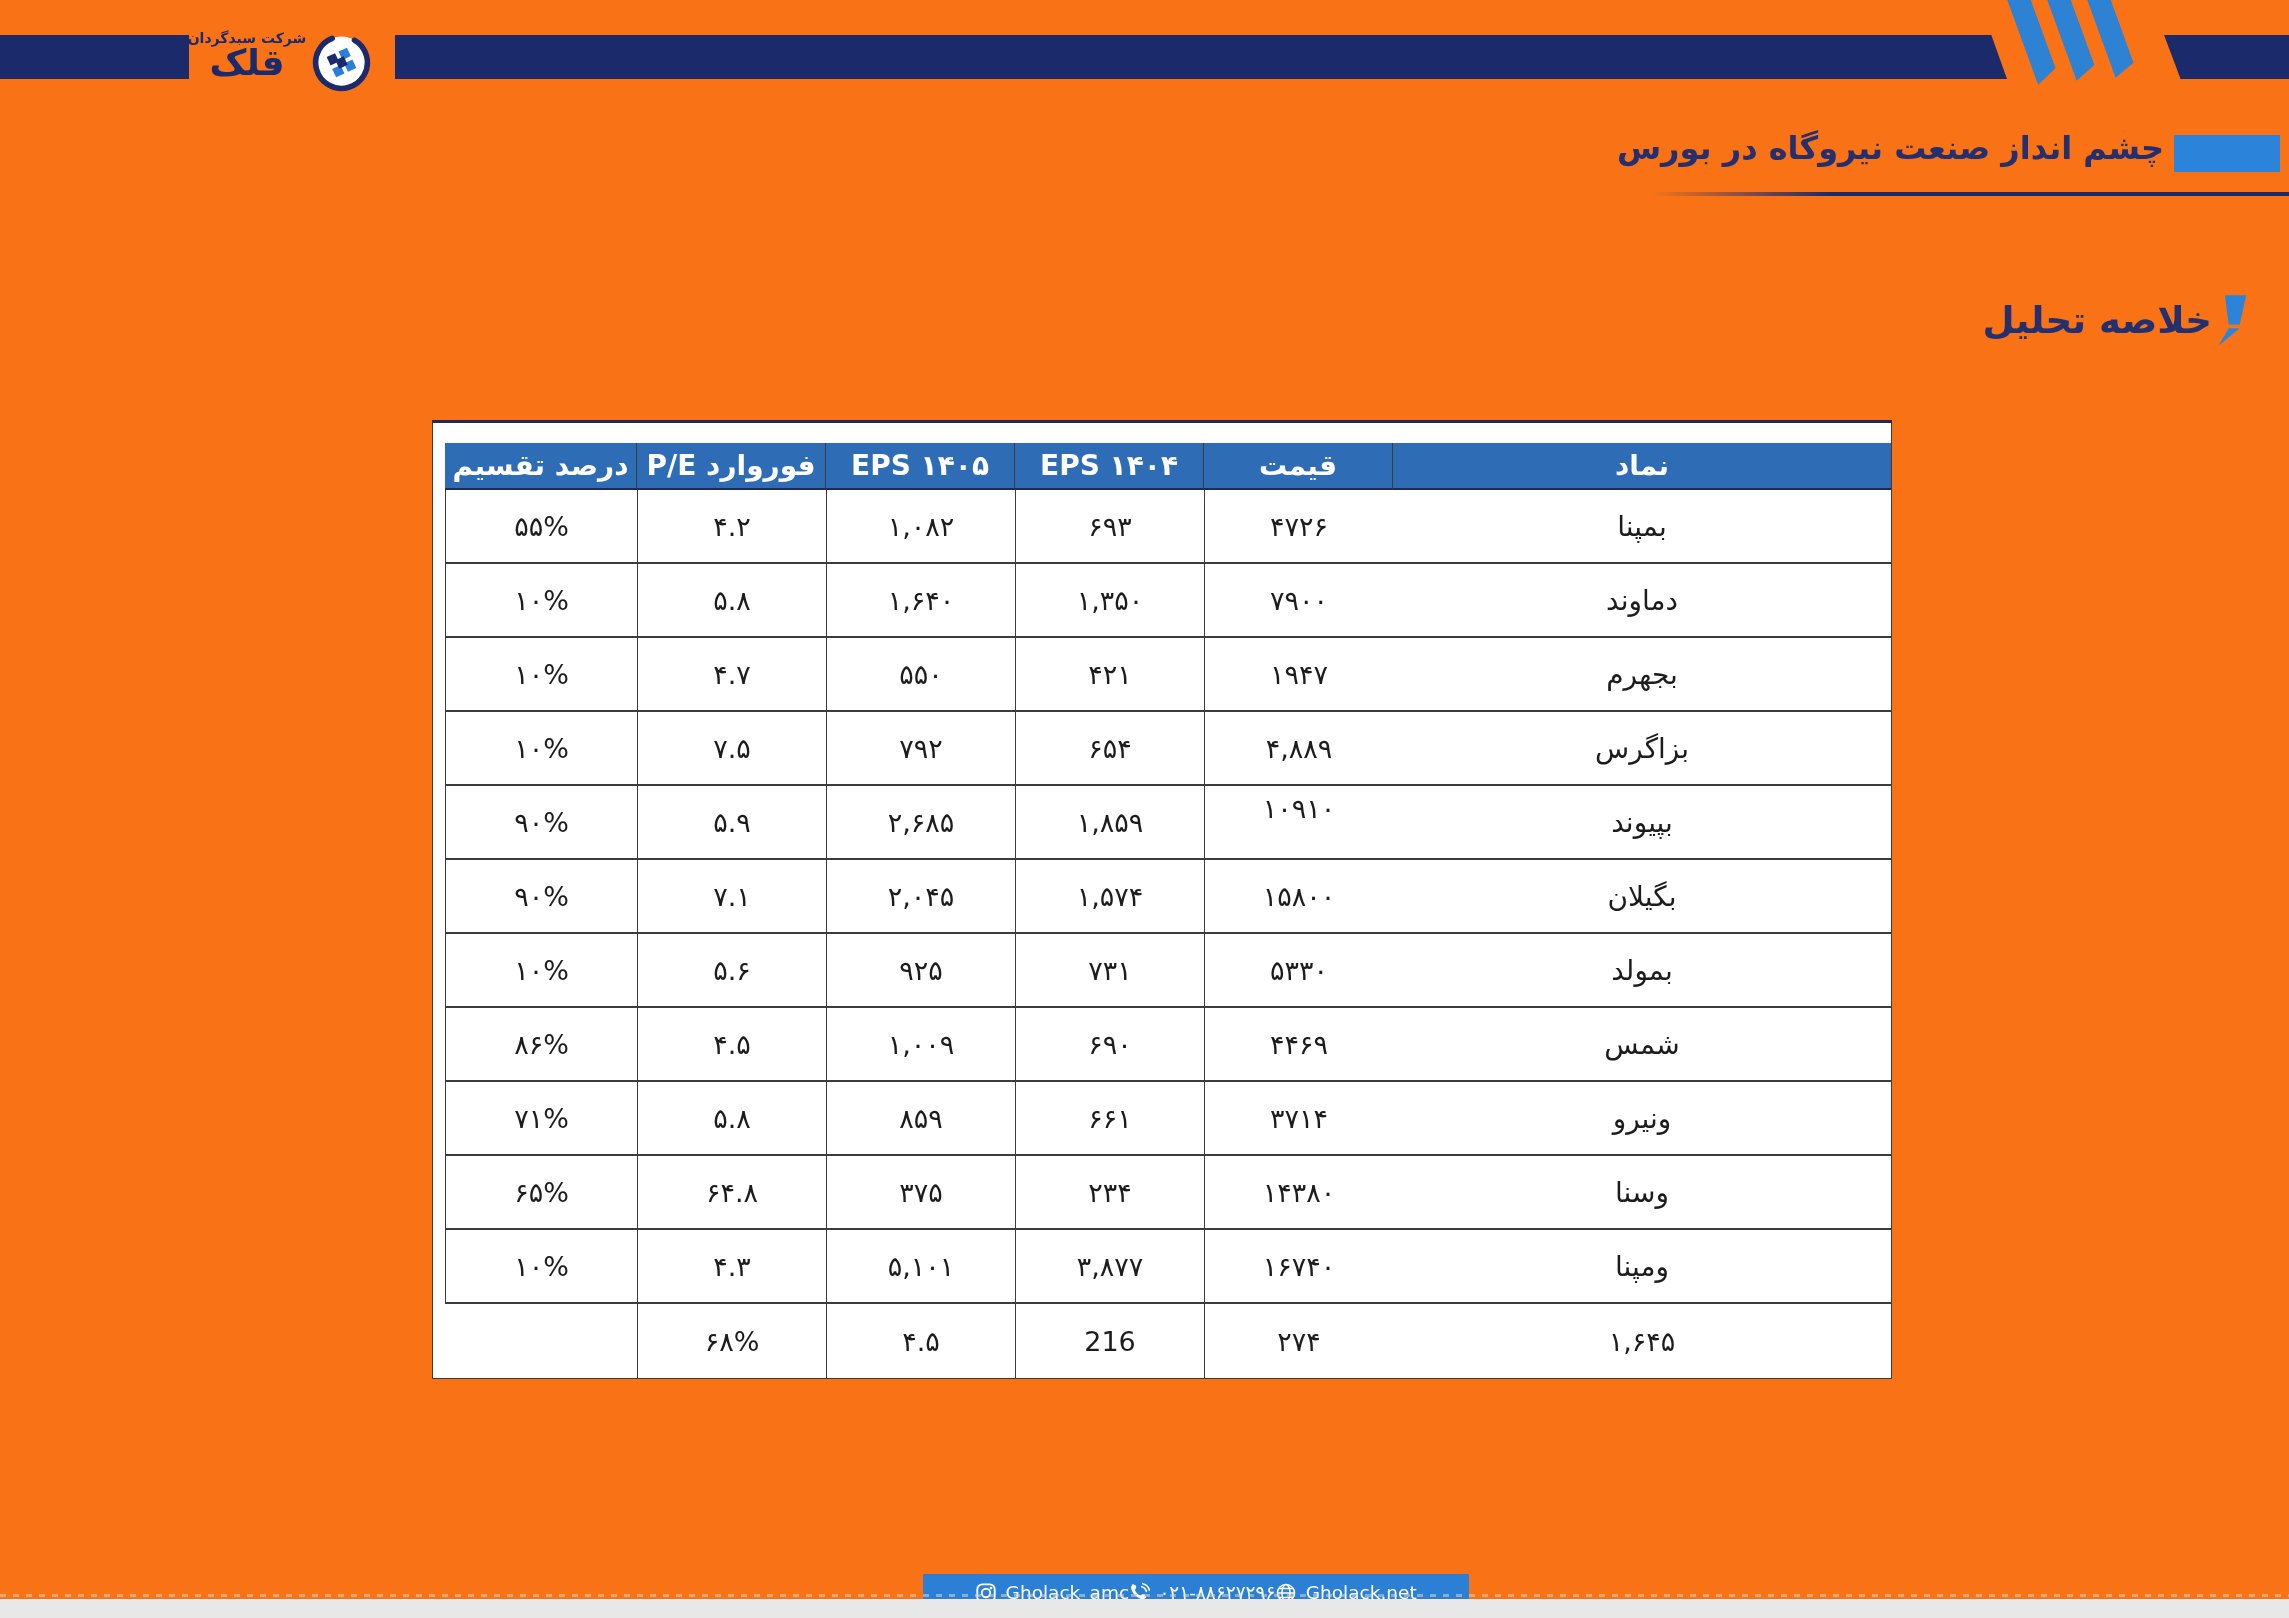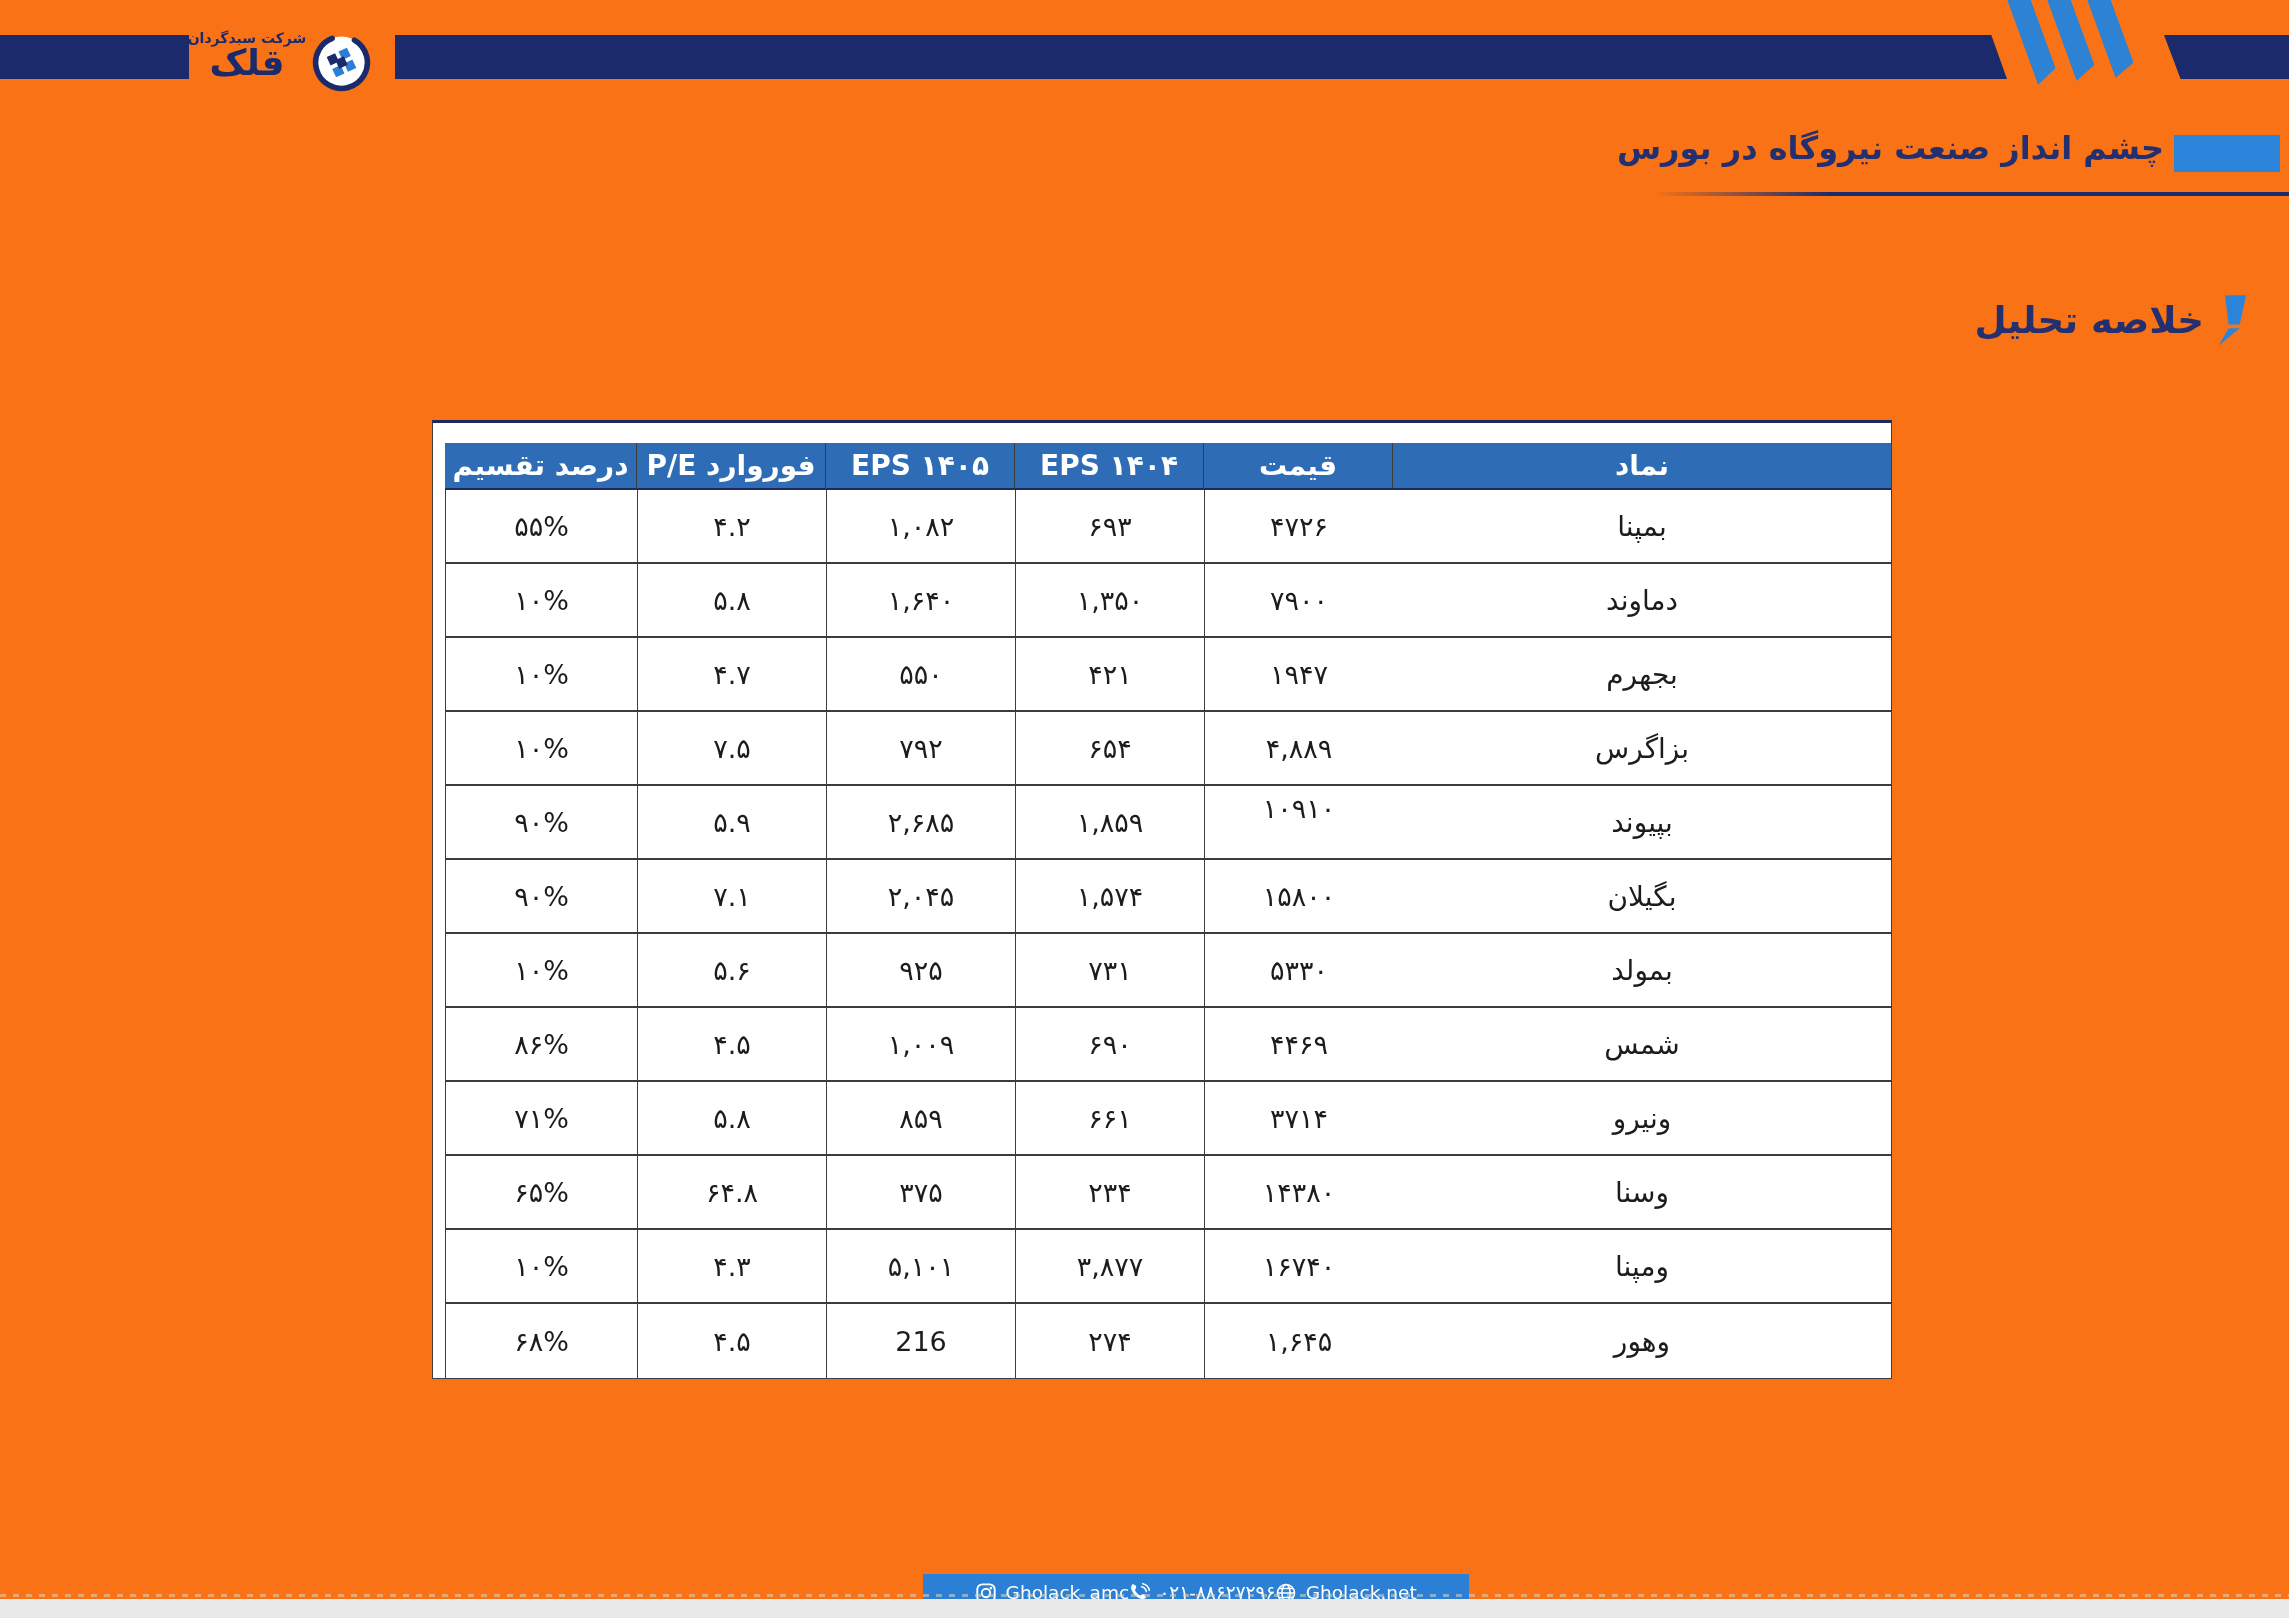--- a/index.html
+++ b/index.html
@@ -21,21 +21,21 @@
   .logo-text .l1{font-size:14px;font-weight:bold;letter-spacing:0;}
   .logo-text .l2{font-size:36px;font-weight:bold;line-height:1.05;margin-top:-1.8px;}
   .emblem{position:absolute;left:311px;top:32px;}
 
   
   .title{position:absolute;right:126px;top:129px;direction:rtl;font-size:32px;font-weight:bold;color:#232f6e;white-space:nowrap;}
   .title-rect{position:absolute;left:2174px;top:135px;width:106px;height:37px;background:#2b84d9;}
   .title-underline{position:absolute;left:1652px;top:192px;width:638px;height:3.7px;background:linear-gradient(to left,#1b2a6b 0,#1b2a6b 72%,rgba(27,42,107,0) 100%);}
 
   
-  .section-heading{position:absolute;right:42px;top:293px;display:flex;align-items:center;gap:9px;direction:rtl;}
+  .section-heading{position:absolute;right:42px;top:293px;display:flex;align-items:center;gap:1px;direction:rtl;}
   .section-heading .txt{font-size:37px;font-weight:bold;color:#232f6e;white-space:nowrap;}
 
   
   .table{position:absolute;left:432px;top:420px;width:1460px;direction:rtl;
          border:1.8px solid #3c3c3c;border-top:3.7px solid #1e2a5e;box-sizing:border-box;background:#fff;}
   .trow{display:grid;grid-template-columns:498px 189px 189px 189px 189px 192px;height:74px;}
   .trow.thead{height:67px;}
   .cell{display:flex;align-items:center;justify-content:center;box-sizing:border-box;
         border-bottom:2.8px solid #3c3c3c;font-size:27px;color:#1c1c1c;}
   .cell + .cell{border-inline-start:1.4px solid #3c3c3c;}
@@ -184,21 +184,20 @@
       </div>
       <div class="trow">
         <div class="cell sym">ومپنا</div>
         <div class="cell num">۱۶۷۴۰</div>
         <div class="cell num">۳,۸۷۷</div>
         <div class="cell num">۵,۱۰۱</div>
         <div class="cell num">۴.۳</div>
         <div class="cell num">۱۰%</div>
       </div>
       <div class="trow">
-        <div class="cell sym">وهور</div>
         <div class="cell num">۱,۶۴۵</div>
         <div class="cell num">۲۷۴</div>
         <div class="cell num">216</div>
         <div class="cell num">۴.۵</div>
         <div class="cell num">۶۸%</div>
       </div>
     </div>
 
   <div class="footer">
     <div class="fitem">

